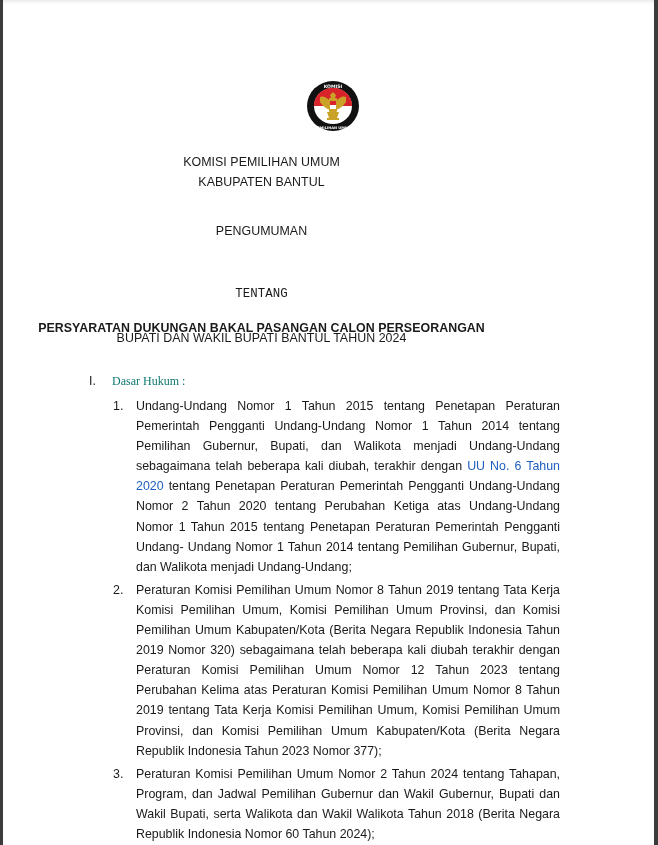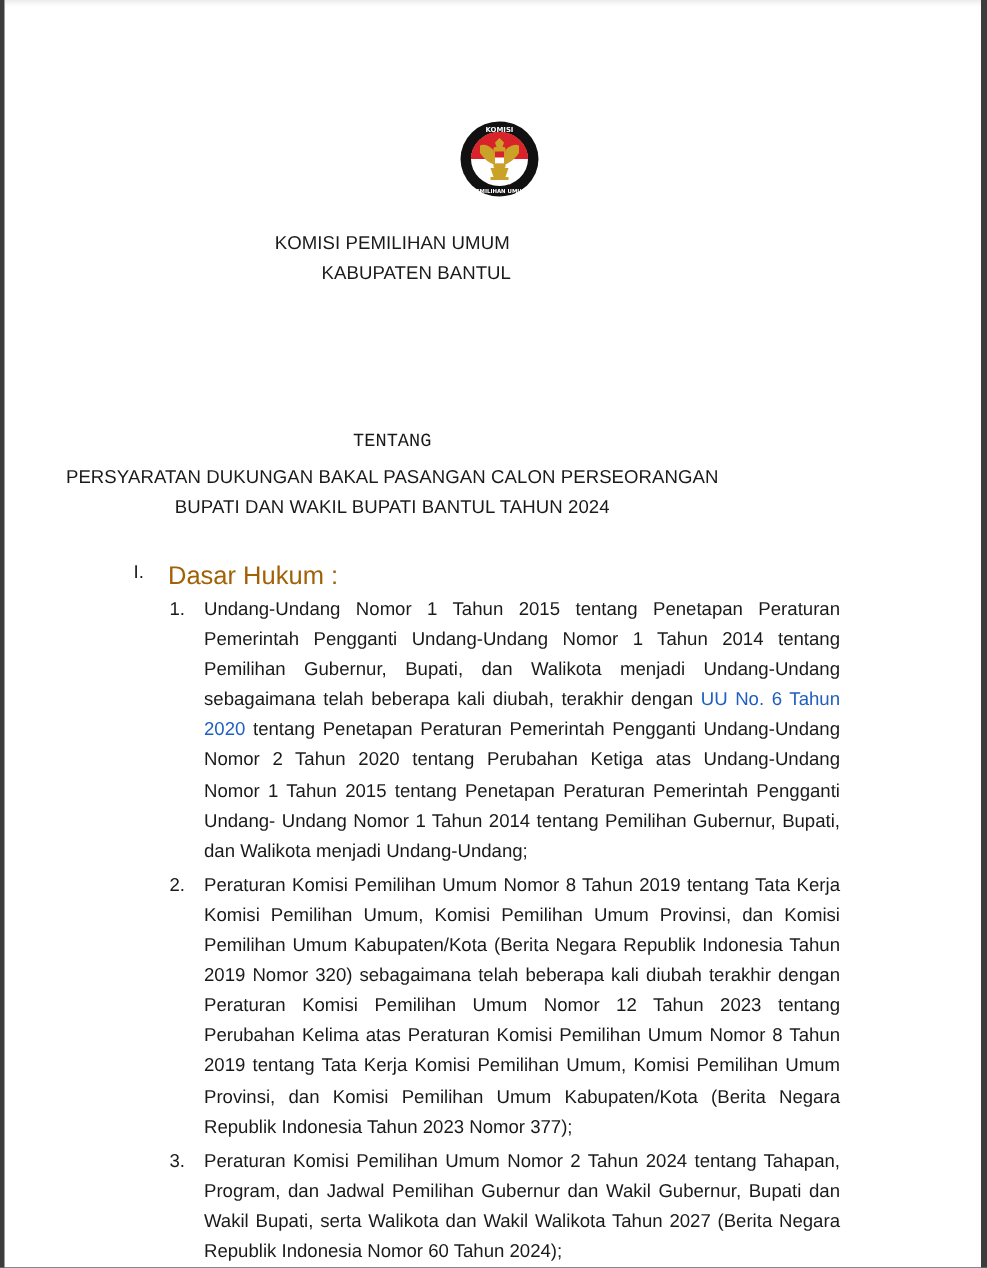--- a/index.html
+++ b/index.html
@@ -49,22 +49,23 @@
     position: absolute;
     left: 86px;
     top: 374px;
     font-size: 12.4px;
     color: #1a1a1a;
   }
   .section-title {
     position: absolute;
     left: 109px;
     top: 374px;
-    font-size: 17px;
-    color: #a16207;
+    font-size: 12px;
+    color: #0f766e;
+    font-family: Liberation Serif, serif;
   }
   .list {
     position: absolute;
     left: 110px;
     top: 396px;
     width: 447px;
     font-size: 12.4px;
     color: #1a1a1a;
   }
   .item {
@@ -106,39 +107,40 @@
         </g>
         <rect x="24" y="21" width="6" height="8" fill="#d8232a"></rect>
         <rect x="24" y="25" width="6" height="4" fill="#fff"></rect>
         <rect x="21" y="38" width="12" height="2" fill="#c9a227"></rect>
         <text x="27" y="8" font-size="4.6" fill="#fff" text-anchor="middle" font-family="DejaVu Sans, sans-serif" font-weight="bold">KOMISI</text>
         <text x="27" y="48.5" font-size="3.6" fill="#fff" text-anchor="middle" font-family="DejaVu Sans, sans-serif" font-weight="bold">PEMILIHAN UMUM</text>
       </svg>
     </div>
 
     <div class="center heading-line" style="top:152px;">KOMISI PEMILIHAN UMUM</div>
-    <div class="center heading-line" style="top:172px;padding-left:16px;">KABUPATEN BANTUL</div>
+    <div class="center heading-line" style="top:172px;">KABUPATEN BANTUL</div>
 
+    <div class="center heading-line" style="top:221px;">PENGUMUMAN</div>
 
     <div class="center heading-line" style="top:284px;font-family:Liberation Mono, monospace;">TENTANG</div>
-    <div class="center heading-line" style="top:308px;">PERSYARATAN DUKUNGAN BAKAL PASANGAN CALON PERSEORANGAN</div>
+    <div class="center heading-line" style="top:318px;font-weight:bold;">PERSYARATAN DUKUNGAN BAKAL PASANGAN CALON PERSEORANGAN</div>
     <div class="center heading-line" style="top:328px;">BUPATI DAN WAKIL BUPATI BANTUL TAHUN 2024</div>
 
     <div class="section-num">I.</div>
     <div class="section-title">Dasar Hukum :</div>
 
     <div class="list">
       <div class="item" style="margin-bottom:3px;">
         <span class="item-num">1.</span>
         <span><span>Undang-Undang Nomor 1 Tahun 2015 tentang Penetapan Peraturan Pemerintah Pengganti Undang-Undang Nomor 1 Tahun 2014 tentang Pemilihan Gubernur, Bupati, dan Walikota menjadi Undang-Undang sebagaimana telah beberapa kali diubah, terakhir dengan </span><a class="link">UU No. 6 Tahun 2020</a><span> tentang Penetapan Peraturan Pemerintah Pengganti Undang-Undang Nomor 2 Tahun 2020 tentang Perubahan Ketiga atas Undang-Undang Nomor 1 Tahun 2015 tentang Penetapan Peraturan Pemerintah Pengganti Undang- Undang Nomor 1 Tahun 2014 tentang Pemilihan Gubernur, Bupati, dan Walikota menjadi Undang-Undang;</span></span>
       </div>
       <div class="item" style="margin-bottom:3px;">
         <span class="item-num">2.</span>
         <span>Peraturan Komisi Pemilihan Umum Nomor 8 Tahun 2019 tentang Tata Kerja Komisi Pemilihan Umum, Komisi Pemilihan Umum Provinsi, dan Komisi Pemilihan Umum Kabupaten/Kota (Berita Negara Republik Indonesia Tahun 2019 Nomor 320) sebagaimana telah beberapa kali diubah terakhir dengan Peraturan Komisi Pemilihan Umum Nomor 12 Tahun 2023 tentang Perubahan Kelima atas Peraturan Komisi Pemilihan Umum Nomor 8 Tahun 2019 tentang Tata Kerja Komisi Pemilihan Umum, Komisi Pemilihan Umum Provinsi, dan Komisi Pemilihan Umum Kabupaten/Kota (Berita Negara Republik Indonesia Tahun 2023 Nomor 377);</span>
       </div>
       <div class="item">
         <span class="item-num">3.</span>
-        <span>Peraturan Komisi Pemilihan Umum Nomor 2 Tahun 2024 tentang Tahapan, Program, dan Jadwal Pemilihan Gubernur dan Wakil Gubernur, Bupati dan Wakil Bupati, serta Walikota dan Wakil Walikota Tahun 2027 (Berita Negara Republik Indonesia Nomor 60 Tahun 2024);</span>
+        <span>Peraturan Komisi Pemilihan Umum Nomor 2 Tahun 2024 tentang Tahapan, Program, dan Jadwal Pemilihan Gubernur dan Wakil Gubernur, Bupati dan Wakil Bupati, serta Walikota dan Wakil Walikota Tahun 2018 (Berita Negara Republik Indonesia Nomor 60 Tahun 2024);</span>
       </div>
     </div>
 
   </div>
 </div>
 
 </body></html>

